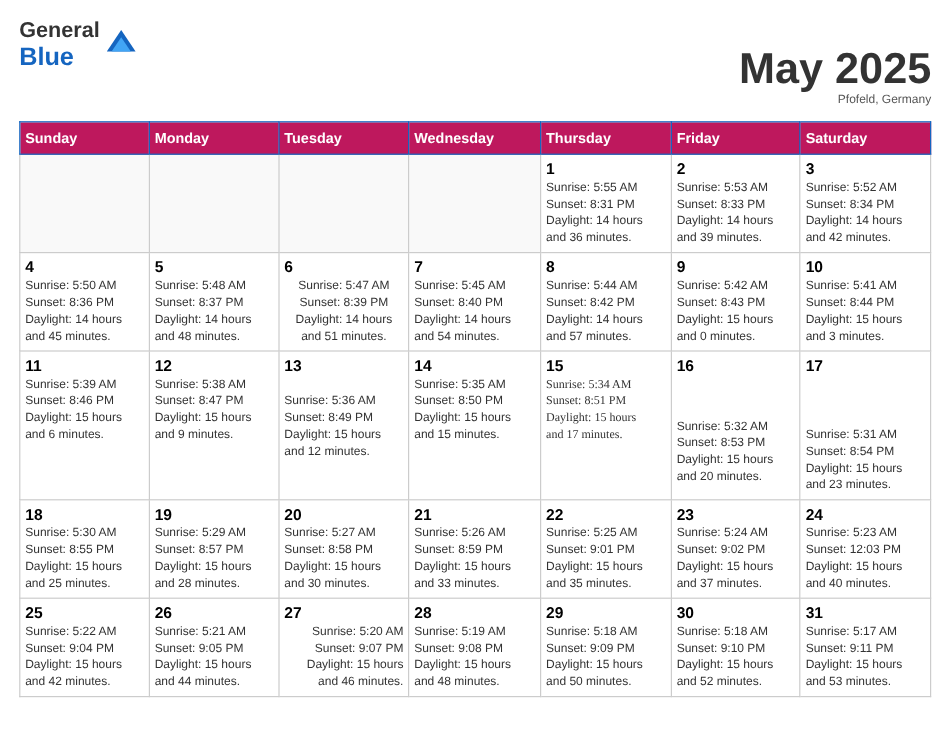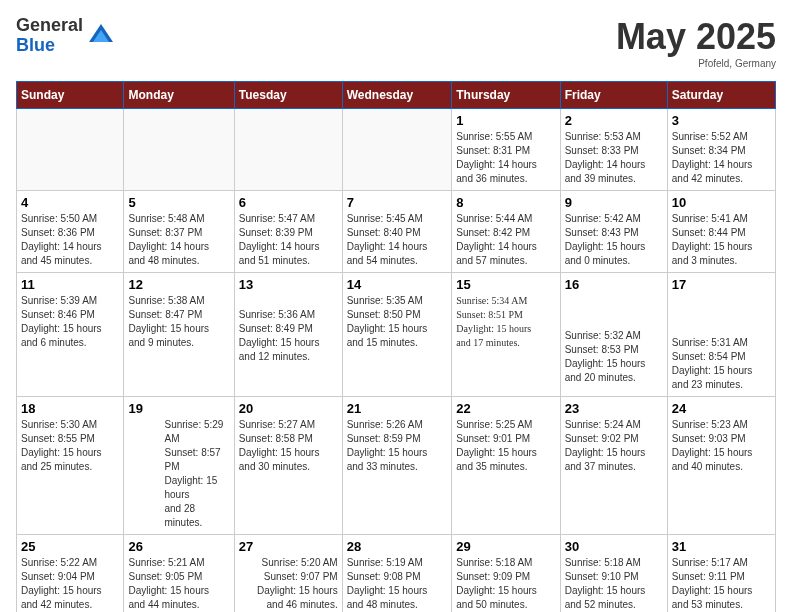--- a/index.html
+++ b/index.html
@@ -24,48 +24,49 @@
       display: flex;
       flex-direction: column;
       line-height: 1.1;
     }
     .logo-general {
       font-size: 18px;
       font-weight: bold;
       color: #333;
     }
     .logo-blue {
-      font-size: 18px;
+      font-size: 21px;
       font-weight: bold;
       color: #1565c0;
     }
     .logo-icon {
       width: 28px;
       height: 28px;
       margin-left: 4px;
     }
     .title-block {
       text-align: right;
+      margin-top: 20px;
     }
     .month-title {
       font-size: 36px;
       font-weight: bold;
       color: #333;
     }
     .location {
       font-size: 10px;
       color: #555;
     }
     .calendar {
       width: 100%;
       border-collapse: collapse;
       font-size: 11px;
     }
     .calendar th {
-      background-color: #7f1d1d;
+      background-color: #be185d;
       color: #fff;
       padding: 6px 4px;
       text-align: left;
       font-size: 12px;
       border: 1px solid #1565c0;
     }
     .calendar td {
       border: 1px solid #ccc;
       vertical-align: top;
       padding: 4px;
@@ -158,21 +159,21 @@
         </td>
         <td>
           <span class="day-number">5</span>
           <div class="day-info" style="white-space: pre-line;">Sunrise: 5:48 AM
 Sunset: 8:37 PM
 Daylight: 14 hours
 and 48 minutes.</div>
         </td>
         <td>
           <span class="day-number">6</span>
-          <div class="day-info" style="white-space: pre-line;">Sunrise: 5:47 AM
+          <div class="day-info" style="white-space: pre-line; text-align: center;">Sunrise: 5:47 AM
 Sunset: 8:39 PM
 Daylight: 14 hours
 and 51 minutes.</div>
         </td>
         <td>
           <span class="day-number">7</span>
           <div class="day-info" style="white-space: pre-line;">Sunrise: 5:45 AM
 Sunset: 8:40 PM
 Daylight: 14 hours
 and 54 minutes.</div>
@@ -253,21 +254,21 @@
       <tr>
         <td>
           <span class="day-number">18</span>
           <div class="day-info" style="white-space: pre-line;">Sunrise: 5:30 AM
 Sunset: 8:55 PM
 Daylight: 15 hours
 and 25 minutes.</div>
         </td>
         <td>
           <span class="day-number">19</span>
-          <div class="day-info" style="white-space: pre-line; margin-left: 36px;">Sunrise: 5:29 AM
+          <div class="day-info" style="white-space: pre-line;">Sunrise: 5:29 AM
 Sunset: 8:57 PM
 Daylight: 15 hours
 and 28 minutes.</div>
         </td>
         <td>
           <span class="day-number">20</span>
           <div class="day-info" style="white-space: pre-line;">Sunrise: 5:27 AM
 Sunset: 8:58 PM
 Daylight: 15 hours
 and 30 minutes.</div>
@@ -289,21 +290,21 @@
         <td>
           <span class="day-number">23</span>
           <div class="day-info" style="white-space: pre-line;">Sunrise: 5:24 AM
 Sunset: 9:02 PM
 Daylight: 15 hours
 and 37 minutes.</div>
         </td>
         <td>
           <span class="day-number">24</span>
           <div class="day-info" style="white-space: pre-line;">Sunrise: 5:23 AM
-Sunset: 9:03 PM
+Sunset: 12:03 PM
 Daylight: 15 hours
 and 40 minutes.</div>
         </td>
       </tr>
       <tr>
         <td>
           <span class="day-number">25</span>
           <div class="day-info" style="white-space: pre-line;">Sunrise: 5:22 AM
 Sunset: 9:04 PM
 Daylight: 15 hours

